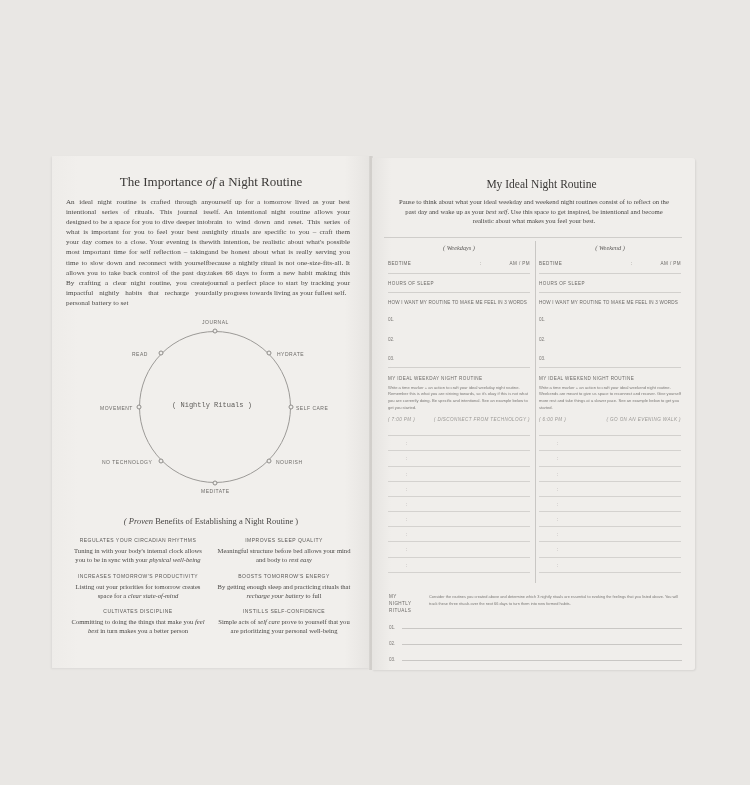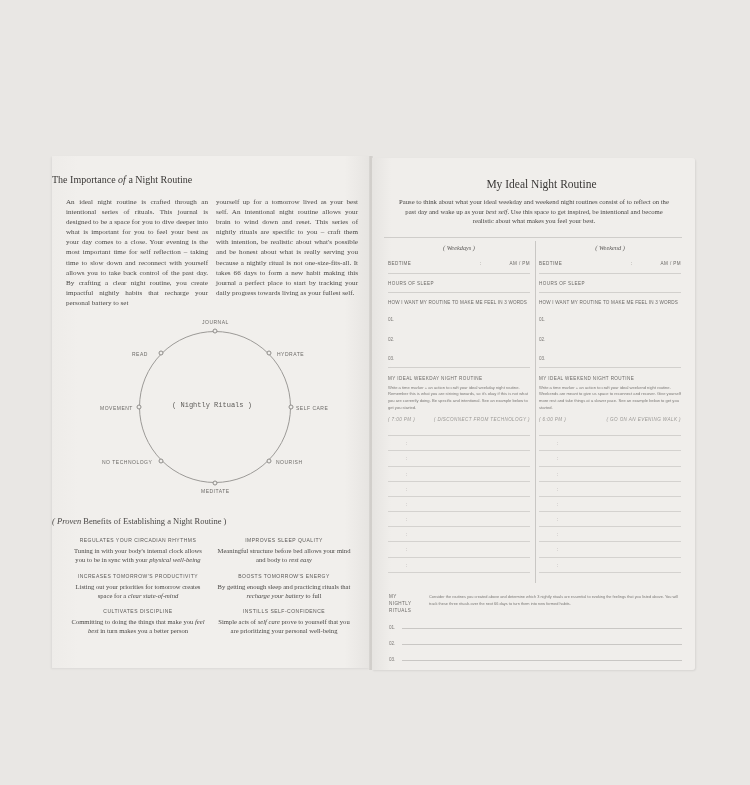--- a/index.html
+++ b/index.html
@@ -5,32 +5,32 @@
   * { box-sizing: border-box; margin: 0; padding: 0; }
   html, body { width: 750px; height: 785px; overflow: hidden; }
   body { background: #e9e7e4; position: relative; font-family: "Liberation Serif", serif; color: #3f3d3b; }
 
   .page { position: absolute; background: #f0eeeb; }
   .page-left { left: 52px; top: 156px; width: 318px; height: 512px; box-shadow: -1px 1px 2px rgba(0,0,0,0.06); background: linear-gradient(90deg, #eeece9 0%, #f1efec 8%, #f1efec 92%, #e6e4e1 100%); }
   .page-right { left: 372px; top: 158px; width: 323px; height: 512px; box-shadow: 1px 1px 2px rgba(0,0,0,0.08); background: linear-gradient(90deg, #e6e4e1 0%, #f0eeeb 6%, #f0eeeb 100%); border-top-right-radius: 3px; border-bottom-right-radius: 3px; }
   .spine { position: absolute; left: 369px; top: 156px; width: 4px; height: 514px; background: linear-gradient(90deg, #d9d7d4, #cfccc8, #dddbd8); }
 
   
-  .lp-title { position: absolute; top: 18px; left: 0; width: 100%; text-align: left; font-size: 10px; color: #3a3836; }
+  .lp-title { position: absolute; top: 18px; left: 0; width: 100%; text-align: center; font-size: 13px; color: #3a3836; }
   .lp-title i { font-style: italic; }
-  .intro { position: absolute; top: 41px; left: 14px; width: 292px; display: flex; gap: 8px; }
+  .intro { position: absolute; top: 41px; left: 14px; width: 292px; display: flex; }
   .intro p { width: 142px; font-size: 7.1px; line-height: 10.1px; text-align: justify; color: #4a4846; }
 
   .wheel { position: absolute; left: 40px; top: 160px; width: 240px; height: 182px; }
   .wheel .circle { position: absolute; left: 47px; top: 15px; width: 152px; height: 152px; border: 0.8px solid #9c9a97; border-radius: 50%; }
   .wheel .node { position: absolute; width: 5px; height: 5px; border-radius: 50%; background: #f0eeeb; border: 0.8px solid #8f8d8a; transform: translate(-50%,-50%); }
   .wheel .lbl { position: absolute; font-family: "Liberation Sans", sans-serif; font-size: 5px; letter-spacing: 0.5px; color: #6d6b68; white-space: nowrap; }
   .wheel .center { position: absolute; left: 0; width: 100%; top: 85px; text-align: center; font-size: 7px; color: #5d5b58; font-family: Liberation Mono, monospace; }
 
-  .benefits-title { position: absolute; top: 360px; left: 0; width: 100%; font-size: 8.5px; color: #4a4846; }
+  .benefits-title { position: absolute; top: 360px; left: 0; width: 100%; text-align: center; font-size: 8.5px; color: #4a4846; }
   .benefits-title i { font-style: italic; }
   .benefits { position: absolute; top: 381px; left: 18px; width: 282px; display: grid; grid-template-columns: 1fr 1fr; column-gap: 10px; row-gap: 8px; }
   .benefit { text-align: center; }
   .benefit h4 { font-family: "Liberation Sans", sans-serif; font-weight: normal; font-size: 5px; letter-spacing: 0.5px; color: #5a5856; margin-bottom: 3px; }
   .benefit p { font-size: 6.6px; line-height: 9.3px; color: #4a4846; }
   .benefit p i { font-style: italic; }
 
   
   .rp-title { position: absolute; top: 20px; left: 0; width: 100%; text-align: center; font-size: 11.5px; color: #3a3836; padding-left: 16px; }
   .rp-intro { position: absolute; top: 39px; left: 22px; width: 280px; text-align: center; font-size: 6.7px; line-height: 9.6px; color: #4a4846; }

